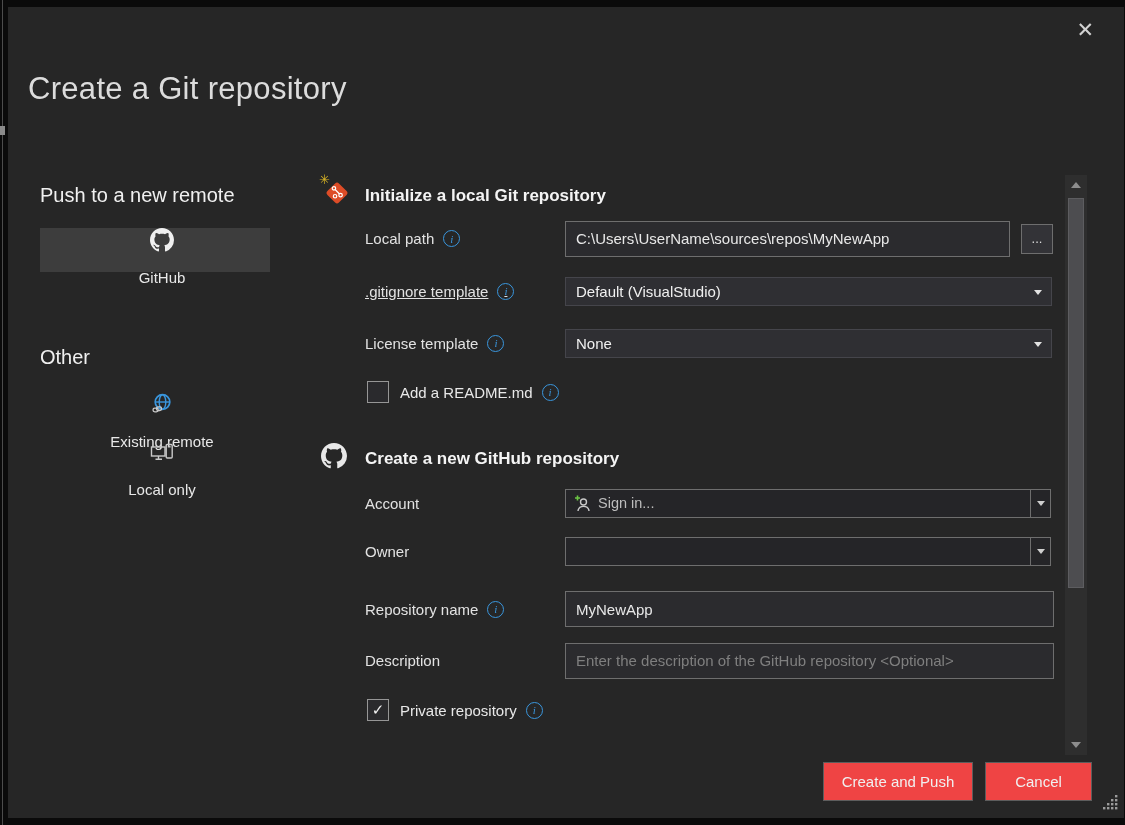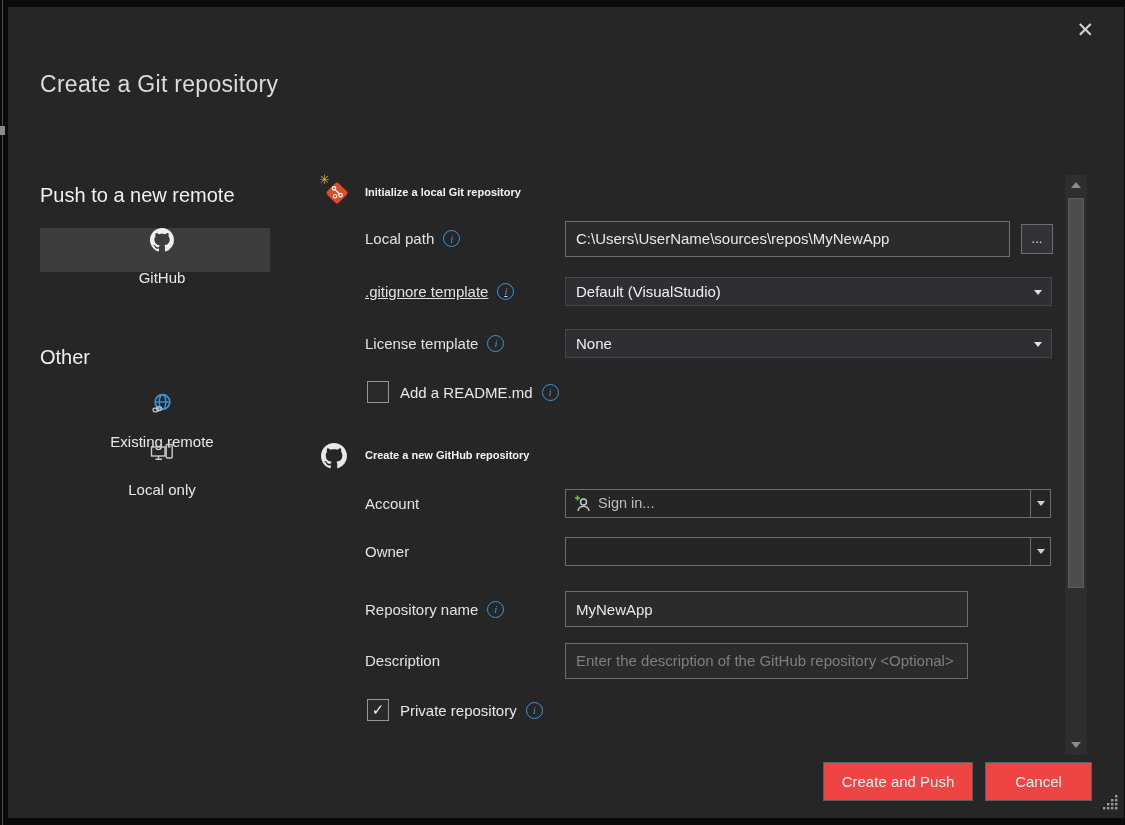--- a/index.html
+++ b/index.html
@@ -2,47 +2,47 @@
 <html><head>
 <meta charset="utf-8">
 <style>
   * { margin:0; padding:0; box-sizing:border-box; }
   html,body { width:1125px; height:825px; background:#0a0a0a; font-family:"Liberation Sans", sans-serif; overflow:hidden; }
   .dialog { position:absolute; left:8px; top:7px; width:1116px; height:811px; background:#262626; color:#e2e2e2; }
   .edge-line { position:absolute; left:2px; top:0; width:1px; height:825px; background:#4c4c4c; }
   .edge-notch { position:absolute; left:0; top:126px; width:5px; height:9px; background:#8a8a8a; }
 
   .close-btn { position:absolute; top:12px; right:30px; font-size:21px; color:#d2d2d2; cursor:pointer; line-height:1; font-weight:300; }
-  .dlg-title { position:absolute; left:32px; top:64px; font-size:23px; font-weight:300; color:#dcdcdc; letter-spacing:.3px; }
+  .dlg-title { position:absolute; left:20px; top:64px; font-size:31px; font-weight:300; color:#dcdcdc; letter-spacing:.3px; }
 
   
   .side-header { position:absolute; left:32px; font-size:20px; color:#f0f0f0; }
   .side-item { position:absolute; left:32px; width:230px; display:flex; align-items:center; gap:13px; padding-left:14px; cursor:pointer;flex-direction:column; }
   .side-item.selected { background:#3d3d3d; }
   .side-item .lbl15 { font-size:15px; color:#e8e8e8; }
 
   
   .sec-icon { position:absolute; }
-  .sec-header { position:absolute; font-size:11px; font-weight:bold; color:#f4f4f4; }
+  .sec-header { position:absolute; font-size:17px; font-weight:bold; color:#f4f4f4; }
 
   
   .row { position:absolute; left:357px; width:687px; display:flex; align-items:center; }
   .row .label-cell { width:200px; display:flex; align-items:center; font-size:15px; color:#e2e2e2; }
   .info-ic { display:inline-flex; align-items:center; justify-content:center; width:17px; height:17px; margin-left:9px; border:1.6px solid #3a96dd; border-radius:50%; color:#3a96dd; font-size:11px; font-style:italic; font-family:"Liberation Serif", serif; flex:none; }
   .textbox { background:#2b2b2e; border:1px solid #6e6e6e; color:#e8e8e8; font-size:15px; padding:17px 10px; font-family:"Liberation Sans", sans-serif; outline:none; }
   .textbox::placeholder { color:#7f7f7f; }
   .lp-input { position:absolute; left:200px; width:445px; height:30px; }
   .browse-btn { position:absolute; left:656px; width:32px; height:30px; background:#333337; border:1px solid #6e6e6e; color:#dcdcdc; font-size:13px; cursor:pointer; }
   .dropdown { position:absolute; left:200px; width:487px; height:29px; background:#2f2f33; border:1px solid #45454b; color:#f0f0f0; font-size:15px; line-height:27px; padding-left:10px; cursor:pointer; }
   .caret { position:absolute; right:9px; top:12px; width:0; height:0; border-left:4.5px solid transparent; border-right:4.5px solid transparent; border-top:5px solid #e2e2e2; }
   .combo { position:absolute; left:200px; width:486px; height:29px; background:#252528; border:1px solid #6e6e6e; cursor:pointer; }
   .combo .combo-text { position:absolute; left:32px; top:5px; font-size:14.5px; color:#bdbdbd; }
   .combo .arrow-seg { position:absolute; right:0; top:0; width:20px; height:27px; border-left:1px solid #6e6e6e; }
   .combo .arrow-seg .caret { right:5px; top:11px; border-top-color:#cfcfcf; }
-  .wide-input { position:absolute; left:200px; width:403px; height:29px; }
+  .wide-input { position:absolute; left:200px; width:489px; height:29px; }
   .checkbox { width:22px; height:22px; border:1px solid #969696; background:#2a2a2d; display:flex; align-items:center; justify-content:center; color:#f2f2f2; font-size:15px; cursor:pointer; flex:none; }
   .cb-label { margin-left:11px; font-size:15px; color:#e8e8e8; display:flex; align-items:center; }
 
   
   .git-init-ic { position:absolute; left:312px; top:168px; width:34px; height:34px; }
   .git-init-ic .sparkle { position:absolute; left:-1px; top:-3px; color:#d9b425; font-size:13px; }
   .git-init-ic svg { position:absolute; left:4px; top:5px; }
 
   
   .scrollbar { position:absolute; left:1057px; top:168px; width:22px; height:580px; background:#2e2e2e; }

